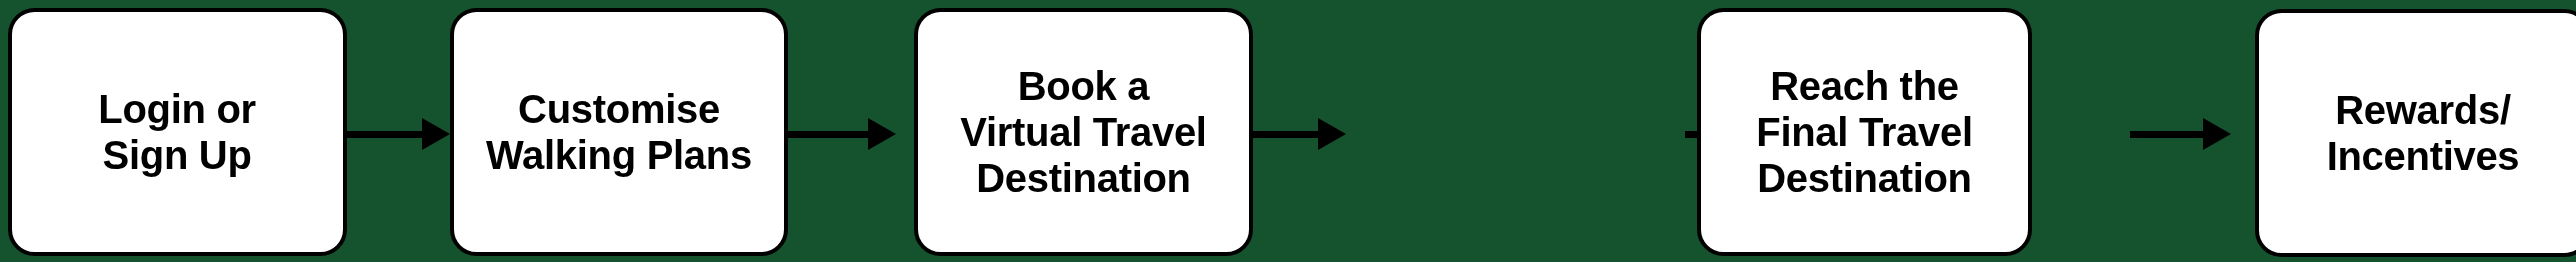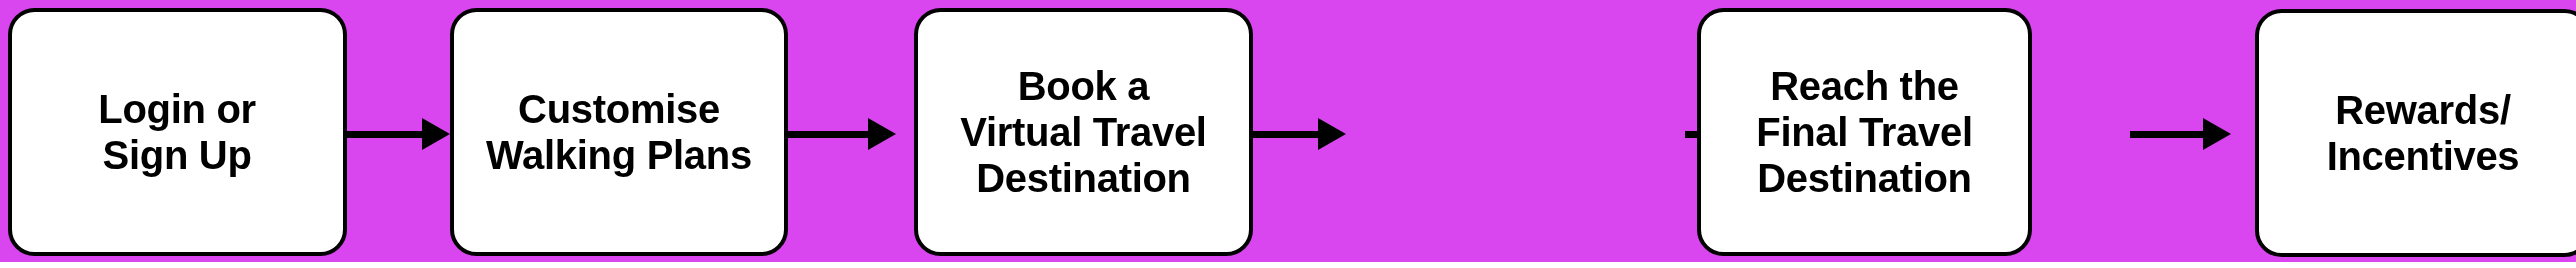--- a/index.html
+++ b/index.html
@@ -4,21 +4,21 @@
 <style>
   html, body {
     margin: 0;
     padding: 0;
     background: #ffffff;
   }
   #canvas {
     position: relative;
     width: 2576px;
     height: 262px;
-    background: #d946ef;
+    background: #14532d;
     overflow: hidden;
     font-family: "Liberation Sans", "DejaVu Sans", sans-serif;
   }
   .node {
     position: absolute;
     box-sizing: border-box;
     background: #ffffff;
     border: 4.4px solid #000000;
     border-radius: 26.6px;
     display: flex;

